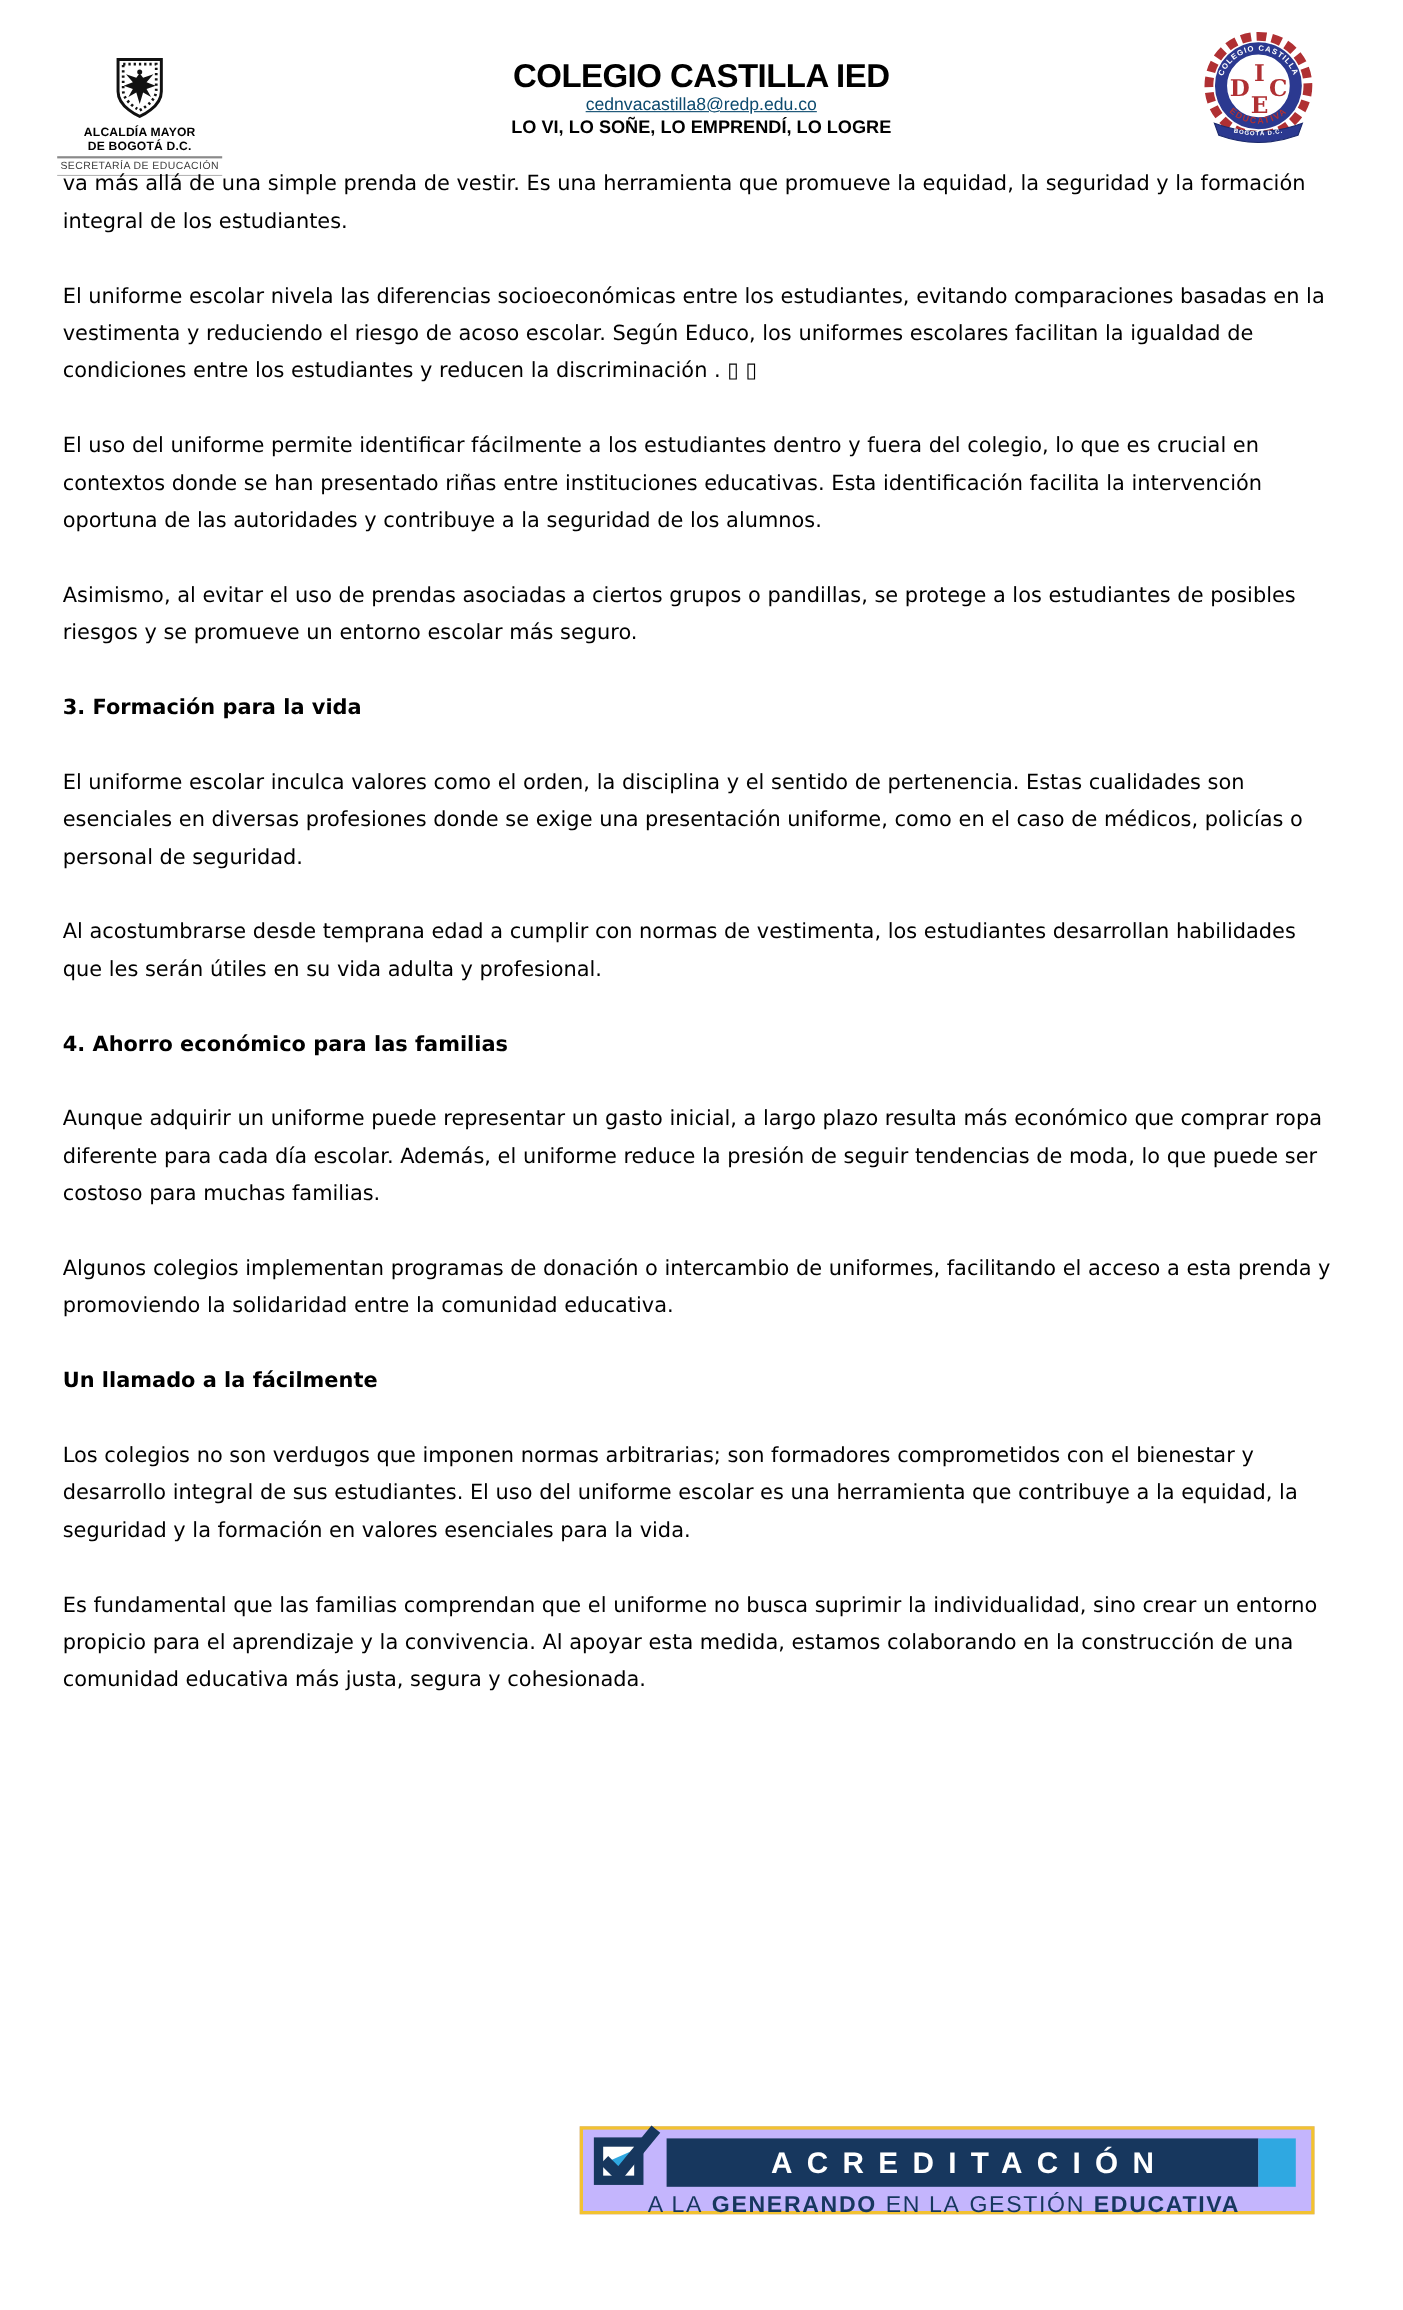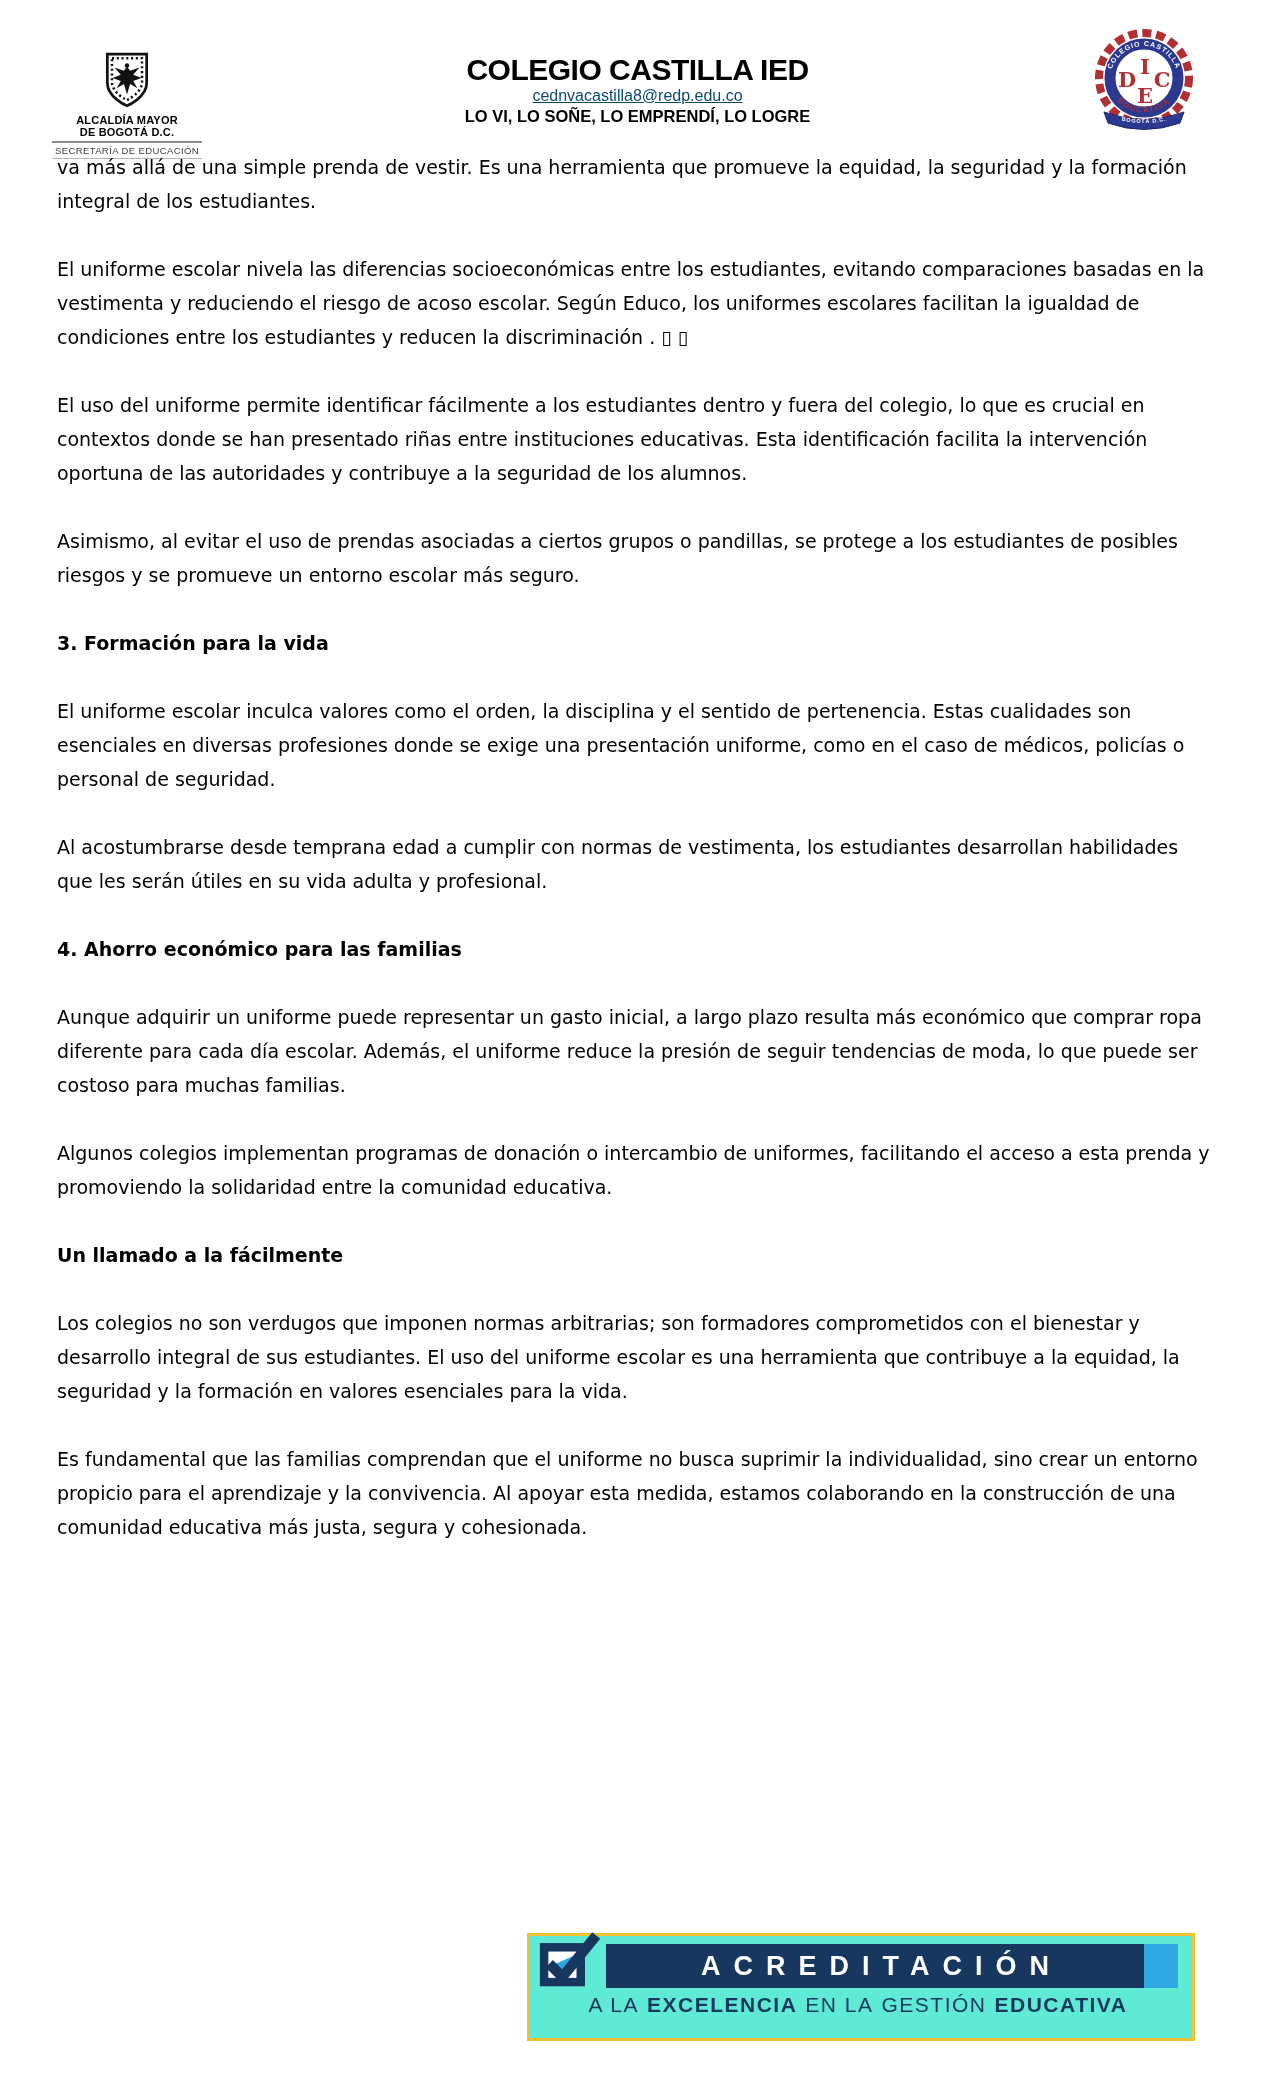--- a/index.html
+++ b/index.html
@@ -45,22 +45,22 @@
   
   .doc-body {
     position: absolute; left: 57px; top: 150px; width: 1160px;
     font-size: 19px; line-height: 34px;
   }
   .doc-body p { margin: 0 0 34px 0; }
   .doc-body h3 { margin: 0 0 34px 0; font-size: 19px; font-weight: bold; line-height: 34px; }
 
   
   .accred {
-    position: absolute; left: 527px; top: 1933px; width: 668px; height: 108px;
-    border: 3px solid #f2c230; background: #5eead4; box-sizing: border-box;
+    position: absolute; left: 527px; top: 1933px; width: 668px; height: 80px;
+    border: 3px solid #f2c230; background: #c4b5fd; box-sizing: border-box;
     padding: 5px 14px 4px 8px;
     font-family: "Liberation Sans", sans-serif;
   }
   .accred-top { display: flex; align-items: flex-end; height: 47px; }
   .check-logo { width: 62px; height: 58px; margin-bottom: -1px; flex: 0 0 auto; }
   .check-logo svg { width: 62px; height: 58px; overflow: visible; }
   .accred-bar {
     flex: 1 1 auto; height: 44px; background: #17375E;
     display: flex; align-items: center; justify-content: center;
     margin-left: 6px;
@@ -150,15 +150,15 @@
         <polygon points="14,36 26,48 37,26" fill="#2fa8e1"></polygon>
         <path d="M12,34 L26,48 L62,4" stroke="#17375E" stroke-width="11" fill="none"></path>
       </svg>
     </span>
     <div class="accred-bar">
       <span class="accred-title">ACREDITACIÓN</span>
     </div>
     <span class="accred-endcap"></span>
   </div>
   <div class="accred-sub">
-    <span>A LA</span><span class="b">EXCELENCIA</span><span>EN LA</span><span>GESTIÓN</span><span class="b">EDUCATIVA</span>
+    <span>A LA</span><span class="b">GENERANDO</span><span>EN LA</span><span>GESTIÓN</span><span class="b">EDUCATIVA</span>
   </div>
 </div>
 
 </body></html>

